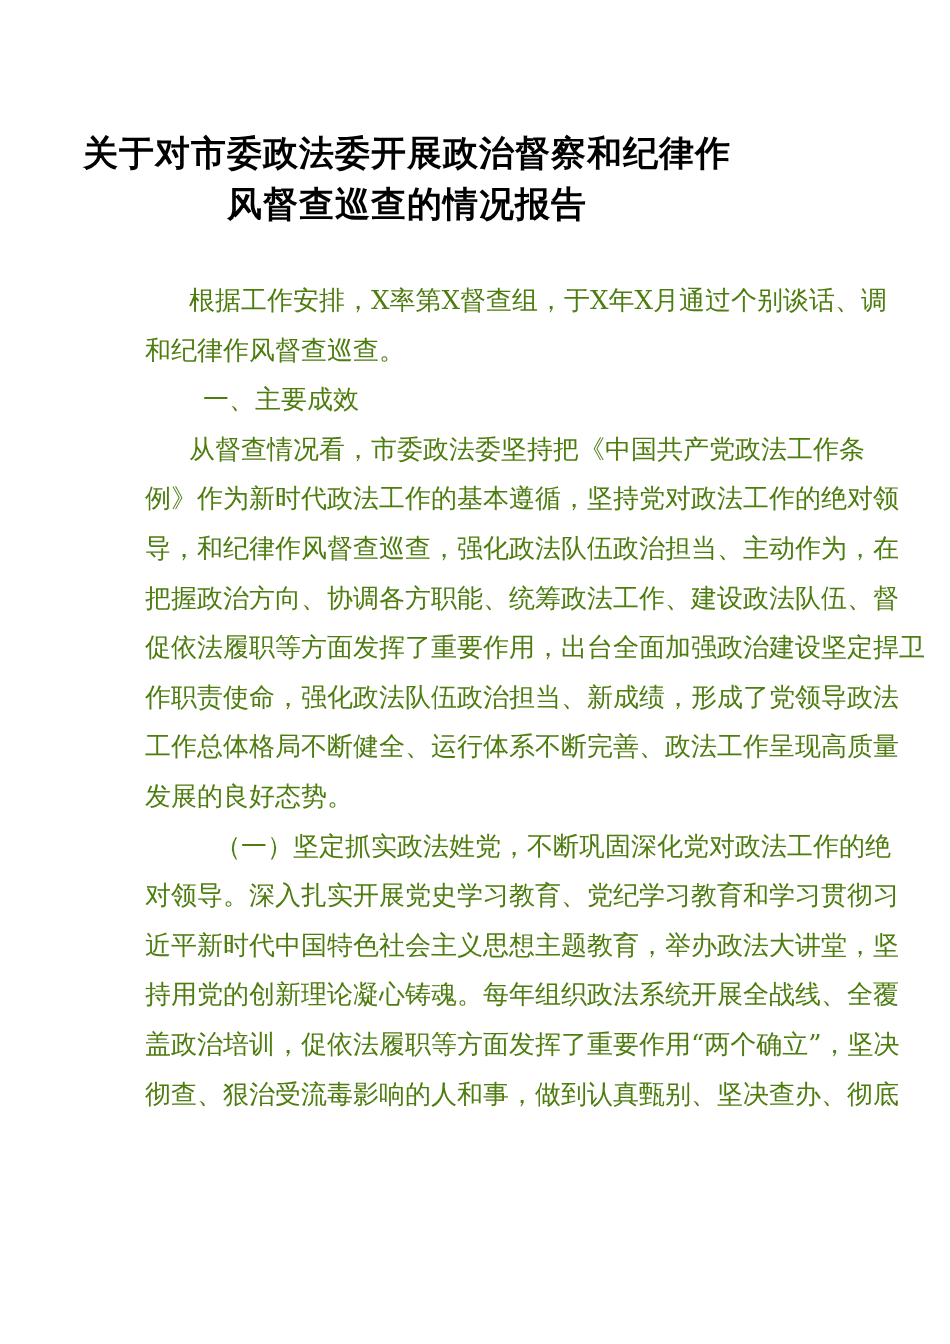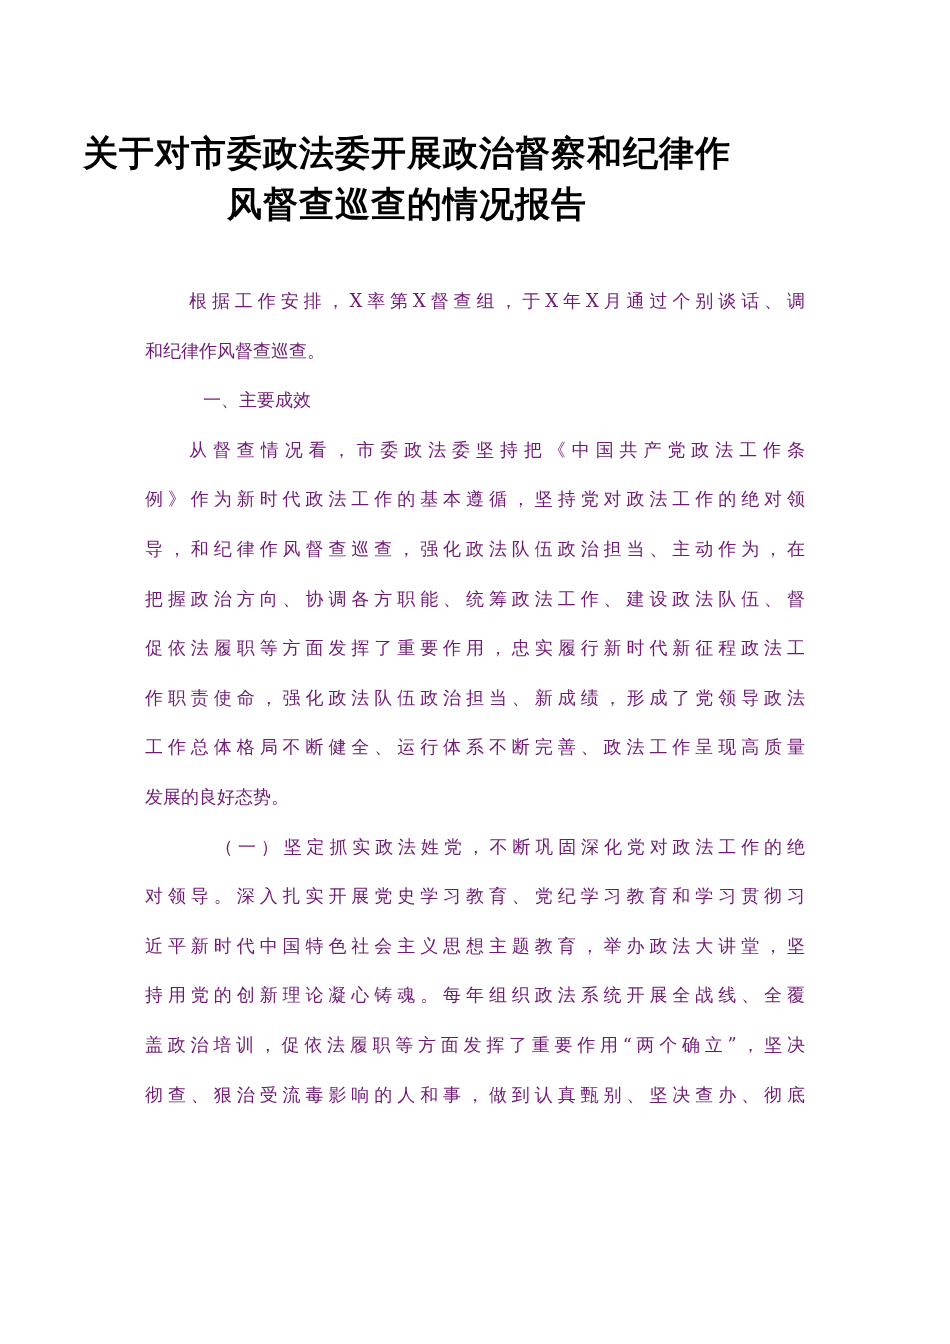--- a/index.html
+++ b/index.html
@@ -37,23 +37,23 @@
     }
     .title-line {
       display: block;
     }
     .body {
       position: absolute;
       left: 145px;
       top: 276px;
       width: 660px;
       font-family: "DejaVu Serif", serif;
-      font-size: 18px;
+      font-size: 26px;
       line-height: 49.6px;
-      color: #701a75;
+      color: #4d7c0f;
     }
     .line {
       display: block;
       white-space: nowrap;
       text-align: justify;
       text-align-last: justify;
       height: 49.6px;
     }
     .line.last {
       text-align: center;
@@ -82,21 +82,21 @@
 
     <div>
       <span class="line last indent-h">一、主要成效</span>
     </div>
 
     <div>
       <span class="line indent">从督查情况看，市委政法委坚持把《中国共产党政法工作条</span>
       <span class="line">例》作为新时代政法工作的基本遵循，坚持党对政法工作的绝对领</span>
       <span class="line">导，和纪律作风督查巡查，强化政法队伍政治担当、主动作为，在</span>
       <span class="line">把握政治方向、协调各方职能、统筹政法工作、建设政法队伍、督</span>
-      <span class="line">促依法履职等方面发挥了重要作用，忠实履行新时代新征程政法工</span>
+      <span class="line">促依法履职等方面发挥了重要作用，出台全面加强政治建设坚定捍卫</span>
       <span class="line">作职责使命，强化政法队伍政治担当、新成绩，形成了党领导政法</span>
       <span class="line">工作总体格局不断健全、运行体系不断完善、政法工作呈现高质量</span>
       <span class="line last">发展的良好态势。</span>
     </div>
 
     <div>
       <span class="line indent-s">（一）坚定抓实政法姓党，不断巩固深化党对政法工作的绝</span>
       <span class="line">对领导。深入扎实开展党史学习教育、党纪学习教育和学习贯彻习</span>
       <span class="line">近平新时代中国特色社会主义思想主题教育，举办政法大讲堂，坚</span>
       <span class="line">持用党的创新理论凝心铸魂。每年组织政法系统开展全战线、全覆</span>

